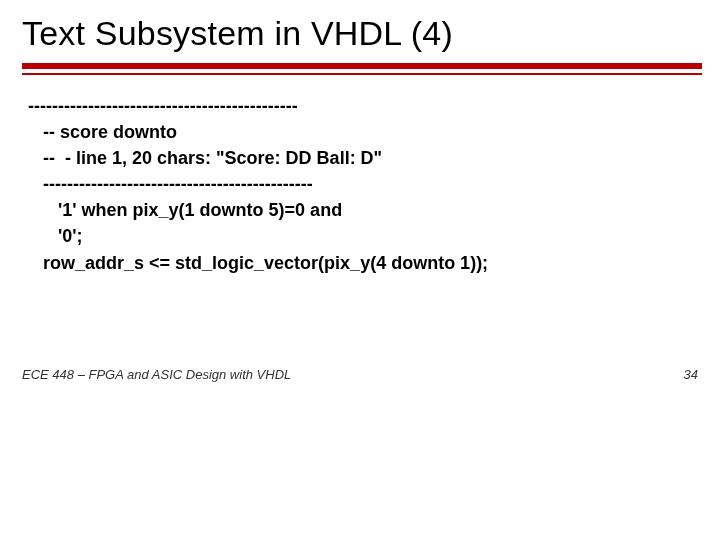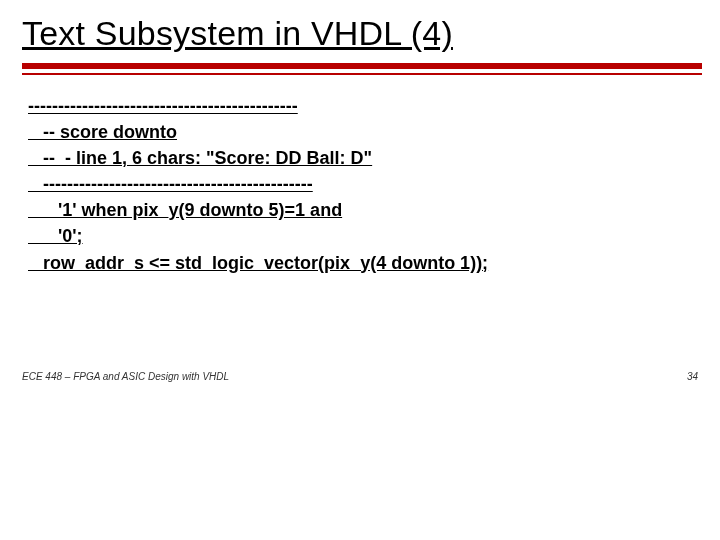--- a/index.html
+++ b/index.html
@@ -1,38 +1,38 @@
 <!DOCTYPE html>
 <html><head>
 <meta charset="utf-8">
 <style>
   * { margin: 0; padding: 0; box-sizing: border-box; }
   html, body { width: 720px; height: 540px; background: #fff; font-family: Arial, Helvetica, sans-serif; }
-  .slide { width: 720px; height: 396px; position: relative; padding: 14px 22px 8px 22px; text-decoration: underline; }
+  .slide { width: 720px; height: 396px; position: relative; padding: 14px 22px 8px 22px; }
   .title { font-size: 34px; font-weight: 400; color: #000; margin-bottom: 10px; letter-spacing: 0.2px; }
   .hr-thick { height: 6px; background: #b80000; width: 680px; margin-bottom: 4px; }
   .hr-thin  { height: 2px; background: #b80000; width: 680px; margin-bottom: 18px; }
   .code-block { padding-left: 6px; }
   .code-line { font-family: Arial, Helvetica, sans-serif; font-size: 18px; font-weight: 700; color: #000; line-height: 1.45; white-space: pre; }
-  .footer { position: absolute; bottom: 14px; left: 22px; right: 22px; display: flex; justify-content: space-between; font-size: 10px; font-style: italic; color: #333; }
+  .footer { position: absolute; bottom: 14px; left: 22px; right: 22px; display: flex; justify-content: space-between; font-size: 13px; font-style: italic; color: #333; }
 </style>
 </head>
 <body>
 
 <div class="slide">
   <div class="title">Text Subsystem in VHDL (4)</div>
   <div class="hr-thick"></div>
   <div class="hr-thin"></div>
 
   <div class="code-block">
     <div class="code-line">---------------------------------------------</div>
     <div class="code-line">   -- score downto</div>
-    <div class="code-line">   --  - line 1, 6 chars: "Score: DD Ball: D"</div>
+    <div class="code-line">   --  - line 1, 20 chars: "Score: DD Ball: D"</div>
     <div class="code-line">   ---------------------------------------------</div>
-    <div class="code-line">      '1' when pix_y(9 downto 5)=1 and</div>
+    <div class="code-line">      '1' when pix_y(1 downto 5)=0 and</div>
     <div class="code-line">      '0';</div>
     <div class="code-line">   row_addr_s &lt;= std_logic_vector(pix_y(4 downto 1));</div>
   </div>
 
   <div class="footer">
     <span>ECE 448 – FPGA and ASIC Design with VHDL</span>
     <span>34</span>
   </div>
 </div>
 

